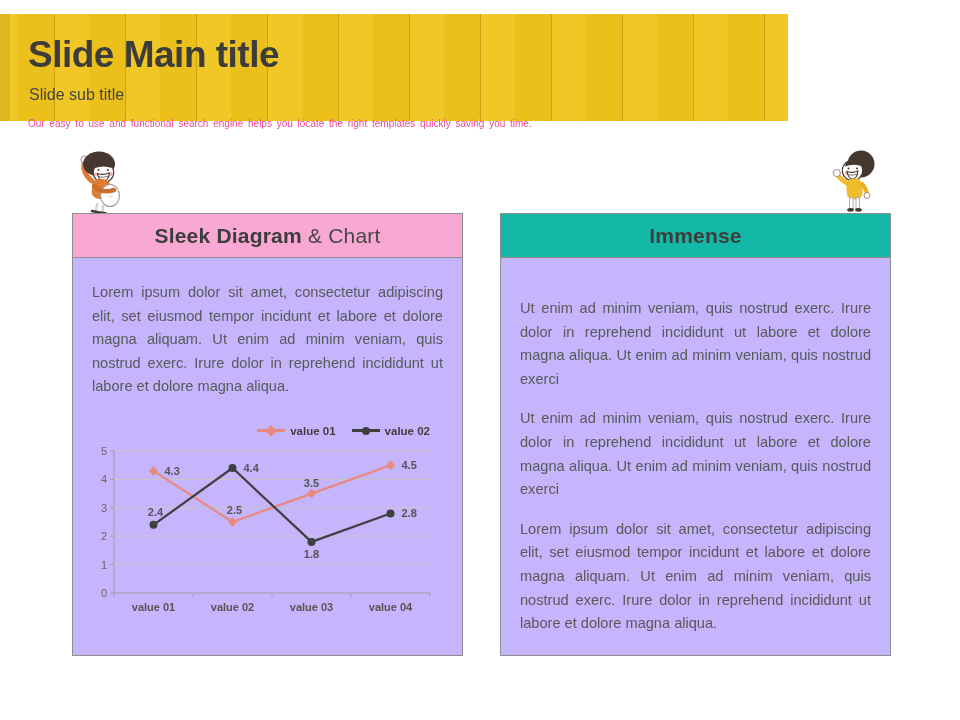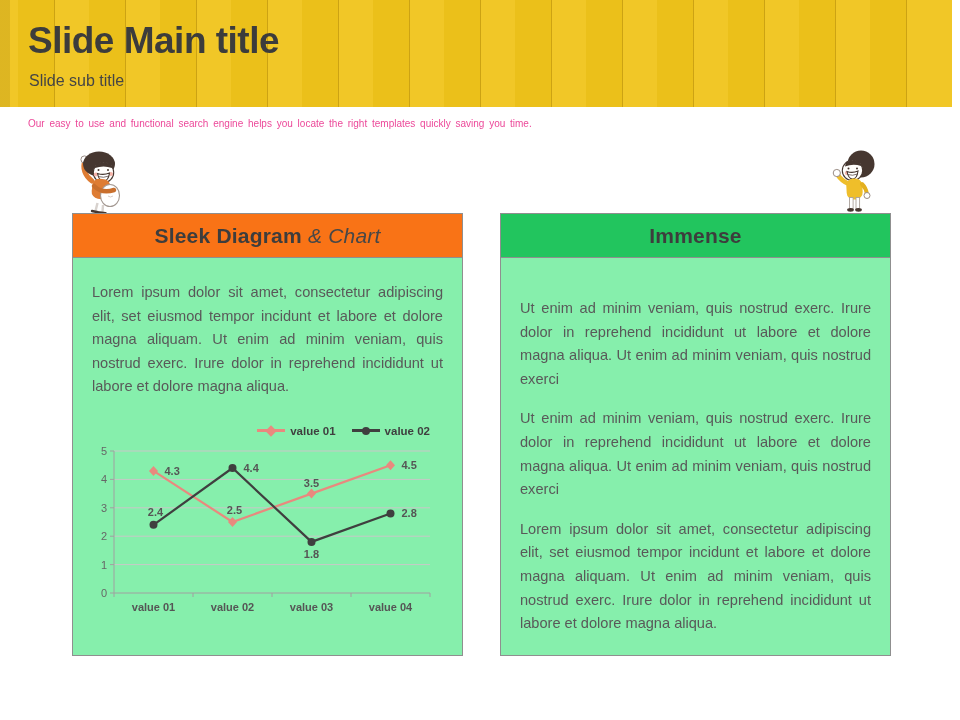--- a/index.html
+++ b/index.html
@@ -7,22 +7,22 @@
   body {
     position:relative;
     width:960px; height:720px;
     background:#ffffff;
     font-family:"Liberation Sans", sans-serif;
     overflow:hidden;
   }
 
   
   .slide-header {
-    position:absolute; top:0; left:0;
-    width:952px; height:107px;
+    position:absolute; top:14px; left:0;
+    width:788px; height:107px;
     background-color:#F0C41B;
     background-image:
       linear-gradient(90deg, rgba(90,65,0,0.13) 0 10px, rgba(0,0,0,0) 10px),
       repeating-linear-gradient(90deg,
         rgba(255,255,255,0.05) 0 34px,
         rgba(0,0,0,0.02) 34px 70px,
         rgba(120,85,0,0.30) 70px 71px);
     background-position:0 0, -16px 0;
   }
   .page-title {
@@ -49,26 +49,26 @@
   
   .panel { position:absolute; top:213px; width:391px; height:443px; }
   .panel-left-card  { left:72px; }
   .panel-right-card { left:500px; }
   .panel-header {
     height:45px; border:1px solid #8F8F8F;
     display:flex; align-items:center; justify-content:center;
     font-size:21px; color:#3D3D3D; letter-spacing:0.2px;
   }
   .panel-header .t-bold { font-weight:800; }
-  .panel-header .t-rest { font-weight:400; color:#474747; white-space:pre;font-style:italic; }
+  .panel-header .t-rest { font-weight:400; color:#474747; white-space:pre; }
   .panel-header-teal { background:#8ABFAA; }
   .panel-header-gray { background:#C3C3C3; }
   .panel-body {
     position:absolute; top:45px; left:0; right:0; bottom:0;
-    background:#86efac; border:1px solid #8F8F8F; border-top:none;
+    background:#c4b5fd; border:1px solid #8F8F8F; border-top:none;
     padding:23px 19px 0 19px;
   }
   .body-text {
     font-size:14.6px; line-height:23.6px; color:#595959;
     text-align:justify;
   }
   .panel-body p.body-text { margin-bottom:13px;margin-top:16px; }
 
   
   .chart-wrap { position:relative; margin:24px 0 0 0; height:208px; }
@@ -135,21 +135,21 @@
   <rect x="20.5" y="28.5" width="16" height="21" rx="7" fill="#EFBE2A" transform="rotate(-3 28 39)"></rect>
   <path d="M36 34 Q40 38 41 44" stroke="#E3B01F" stroke-width="4" fill="none" stroke-linecap="round"></path>
   <circle cx="41" cy="45.5" r="3" fill="#fff" stroke="#9A8C85" stroke-width="1"></circle>
   <rect x="23.5" y="47.5" width="3.6" height="11" fill="#fff" stroke="#ABA29B" stroke-width="0.9"></rect>
   <rect x="30" y="47.5" width="3.6" height="11" fill="#fff" stroke="#ABA29B" stroke-width="0.9"></rect>
   <ellipse cx="24.5" cy="59.8" rx="3.4" ry="1.9" fill="#463730"></ellipse>
   <ellipse cx="32.5" cy="59.8" rx="3.4" ry="1.9" fill="#463730"></ellipse>
 </svg>
 
 <div class="panel panel-left-card">
-  <div class="panel-header panel-header-teal" style="background: #f97316;">
+  <div class="panel-header panel-header-teal" style="background: #f9a8d4;">
     <span class="t-bold">Sleek Diagram</span>
       <span class="t-rest"> &amp; Chart</span>
   </div>
   <div class="panel-body">
     <div class="body-text">Lorem ipsum dolor sit amet, consectetur adipiscing elit, set eiusmod tempor incidunt et labore et dolore magna aliquam. Ut enim ad minim veniam, quis nostrud exerc. Irure dolor in reprehend incididunt ut labore et dolore magna aliqua.</div>
 
     <div class="chart-wrap">
       <div class="chart-legend" id="chart-legend">
           <span class="legend-item">
             <span class="legend-swatch">
@@ -212,21 +212,21 @@
           <circle cx="219.5" cy="118.88" r="4" fill="#3F3F3F"></circle>
           <text x="219.5" y="134.88" text-anchor="middle" font-size="11" font-weight="700" fill="#555" font-family="Liberation Sans, sans-serif">1.8</text>
           <circle cx="298.5" cy="90.48000000000002" r="4" fill="#3F3F3F"></circle>
           <text x="309.5" y="94.48000000000002" text-anchor="start" font-size="11" font-weight="700" fill="#555" font-family="Liberation Sans, sans-serif">2.8</text>
         </svg>
     </div>
   </div>
 </div>
 
 <div class="panel panel-right-card">
-  <div class="panel-header panel-header-gray" style="background: #22c55e;">
+  <div class="panel-header panel-header-gray" style="background: #14b8a6;">
     <span class="t-bold">Immense</span>
   </div>
   <div class="panel-body">
     <p class="body-text">Ut enim ad minim veniam, quis nostrud exerc. Irure dolor in reprehend incididunt ut labore et dolore magna aliqua. Ut enim ad minim veniam, quis nostrud exerci</p>
     <p class="body-text">Ut enim ad minim veniam, quis nostrud exerc. Irure dolor in reprehend incididunt ut labore et dolore magna aliqua. Ut enim ad minim veniam, quis nostrud exerci</p>
     <p class="body-text">Lorem ipsum dolor sit amet, consectetur adipiscing elit, set eiusmod tempor incidunt et labore et dolore magna aliquam. Ut enim ad minim veniam, quis nostrud exerc. Irure dolor in reprehend incididunt ut labore et dolore magna aliqua.</p>
   </div>
 </div>
 
 </body></html>

